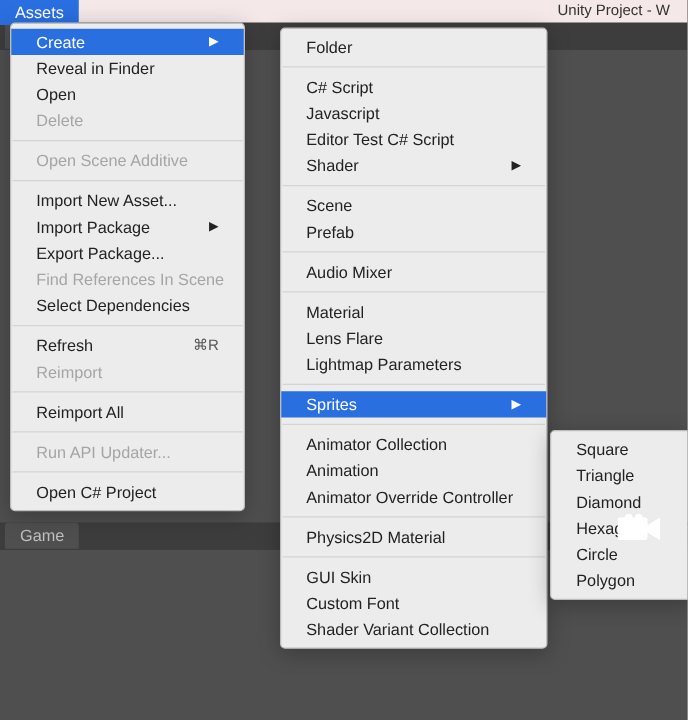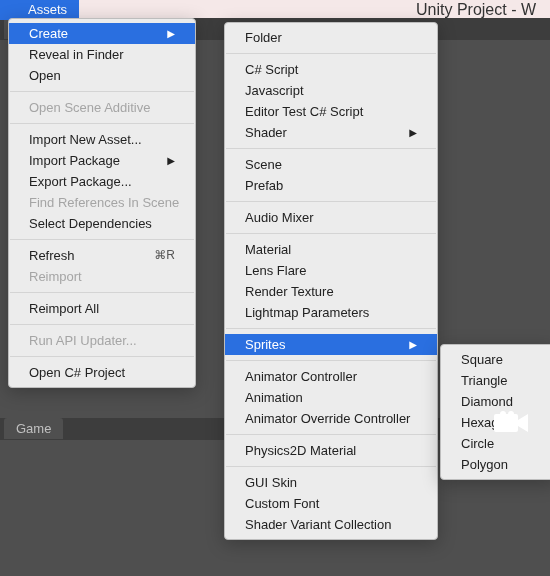--- a/index.html
+++ b/index.html
@@ -5,23 +5,23 @@
   * { margin: 0; padding: 0; box-sizing: border-box; font-family: -apple-system, "Helvetica Neue", Arial, sans-serif; font-size: 13px; }
   body { width: 550px; height: 576px; background: #f5e8e8; overflow: hidden; position: relative; }
   
   .dark-panel { position: absolute; background: #4f4f4f; }
   .dark-panel.top { left: 0; top: 40px; right: 0; height: 380px; }
   .dark-panel.bottom { left: 0; top: 440px; right: 0; bottom: 0; }
   .tab-header { position: absolute; top: 18px; left: 0; right: 0; height: 22px; background: #3d3d3d; }
   .tab-header .tab { display: inline-block; background: #4f4f4f; padding: 3px 12px; color: #c0c0c0; border-top-left-radius: 3px; border-top-right-radius: 3px; margin-left: 4px; text-align: right; }
   .tab-header.second { top: 418px; }
   
-  .window-title { position: absolute; top: 1px; right: 14px; color: #333; font-size: 16px; }
+  .window-title { position: absolute; top: 1px; right: 14px; color: #333; font-size: 12px; }
   
-  .menu-btn { position: absolute; top: 0; left: 0; padding: 2px 12px 3px 28px; background: #2a6fe0; color: #fff; }
+  .menu-btn { position: absolute; top: 0; left: 0; padding: 2px 12px 3px 12px; background: #2a6fe0; color: #fff; }
   
   .menu { position: absolute; background: #ececec; border: 1px solid #bdbdbd; border-radius: 4px; box-shadow: 0 4px 18px rgba(0,0,0,0.25); padding: 4px 0; }
   .menu .item { padding: 2px 20px 2px 20px; color: #222; white-space: nowrap; position: relative; line-height: 17px; display: flex; align-items: center; }
   .menu .item.disabled { color: #a5a5a5; }
   .menu .item.selected { background: #2a6fe0; color: #fff; }
   .menu .sep { height: 1px; background: #d4d4d4; margin: 5px 1px; }
   .menu .arrow { margin-left: auto; padding-left: 24px; font-size: 10px; }
   .menu .shortcut { margin-left: auto; padding-left: 24px; color: #555; font-size: 12px; }
   
   .m1 { top: 18px; left: 8px; width: 188px; }
@@ -47,20 +47,21 @@
 
 <div class="menu-btn">Assets</div>
 
 <div class="menu m1">
   <div class="item selected">
     <span>Create</span>
     <span class="arrow">▶</span>
   </div>
   <div class="item">Reveal in Finder</div>
   <div class="item">Open</div>
+  <div class="item disabled">Delete</div>
   <div class="sep"></div>
   <div class="item disabled">Open Scene Additive</div>
   <div class="sep"></div>
   <div class="item">Import New Asset...</div>
   <div class="item">
     <span>Import Package</span>
     <span class="arrow">▶</span>
   </div>
   <div class="item">Export Package...</div>
   <div class="item disabled">Find References In Scene</div>
@@ -90,29 +91,28 @@
     <span class="arrow">▶</span>
   </div>
   <div class="sep"></div>
   <div class="item">Scene</div>
   <div class="item">Prefab</div>
   <div class="sep"></div>
   <div class="item">Audio Mixer</div>
   <div class="sep"></div>
   <div class="item">Material</div>
   <div class="item">Lens Flare</div>
-  <div class="item">Render Texture</div>
   <div class="item">Lightmap Parameters</div>
   <div class="sep"></div>
   <div class="item selected">
     <span>Sprites</span>
     <span class="arrow">▶</span>
   </div>
   <div class="sep"></div>
-  <div class="item">Animator Controller</div>
+  <div class="item">Animator Collection</div>
   <div class="item">Animation</div>
   <div class="item">Animator Override Controller</div>
   <div class="sep"></div>
   <div class="item">Physics2D Material</div>
   <div class="sep"></div>
   <div class="item">GUI Skin</div>
   <div class="item">Custom Font</div>
   <div class="item">Shader Variant Collection</div>
 
 </div>

